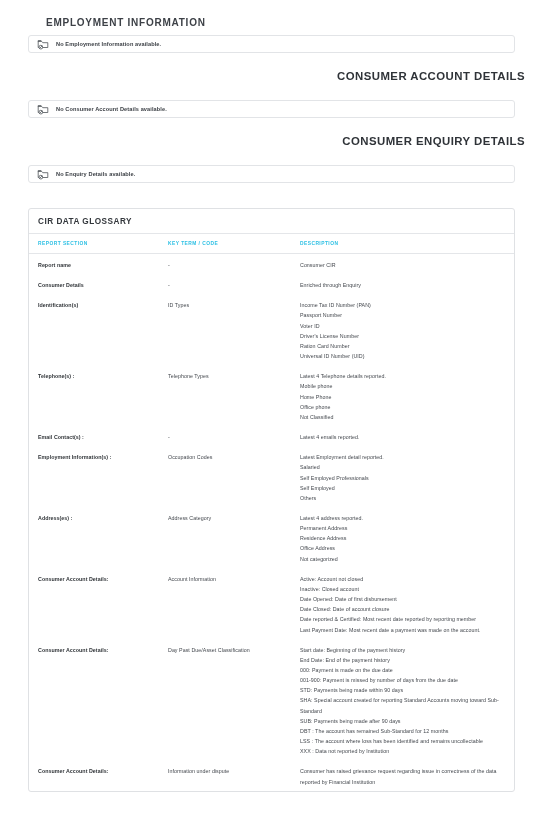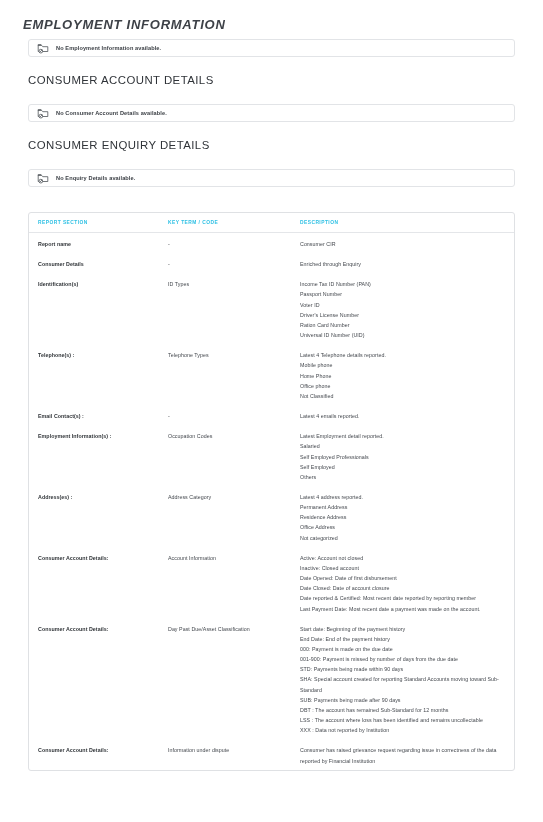--- a/index.html
+++ b/index.html
@@ -15,35 +15,35 @@
     overflow: hidden;
     position: relative;
   }
   .page {
     padding: 0 18px;
     box-sizing: border-box;
   }
 
   
   .sub-heading {
-    font-size: 13px;
+    font-size: 10px;
     font-weight: bold;
     letter-spacing: 0.75px;
     color: #3d4147;
-    margin: 0 0 7px 5px;
-    text-transform: uppercase;
-    font-style: italic;
+    margin: 0 0 7px 28px;
+    text-transform: uppercase;
   }
   .section-heading {
     font-size: 11.4px;
-    font-weight: normal;
+    font-weight: bold;
     letter-spacing: 0.45px;
     color: #2f3338;
     margin: 0 0 6px 10px;
     text-transform: uppercase;
+    text-align: right;
   }
   .gap-lg { height: 17px; }
   .gap-md { height: 12px; }
   .gap-sm { height: 8px; }
 
   
   .info-bar {
     margin: 0 10px 0 10px;
     border: 1px solid #e2e4e7;
     border-radius: 3px;
@@ -165,20 +165,21 @@
       <path d="M4.6 15.2 L8.2 11.6" stroke="#4a4e54" stroke-width="1.3" stroke-linecap="round"></path>
     </svg>
     <span class="msg">No Enquiry Details available.</span>
   </div>
 
   <div class="gap-lg"></div>
 
   <div class="gap-sm"></div>
 
   <div class="card">
+    <div class="card-title">CIR DATA GLOSSARY</div>
     <table class="glossary">
       <thead>
         <tr>
           <th class="c1">REPORT SECTION</th>
           <th class="c2">KEY TERM / CODE</th>
           <th class="c3">DESCRIPTION</th>
         </tr>
       </thead>
       <tbody id="glossary-body">
           <tr class="row">

